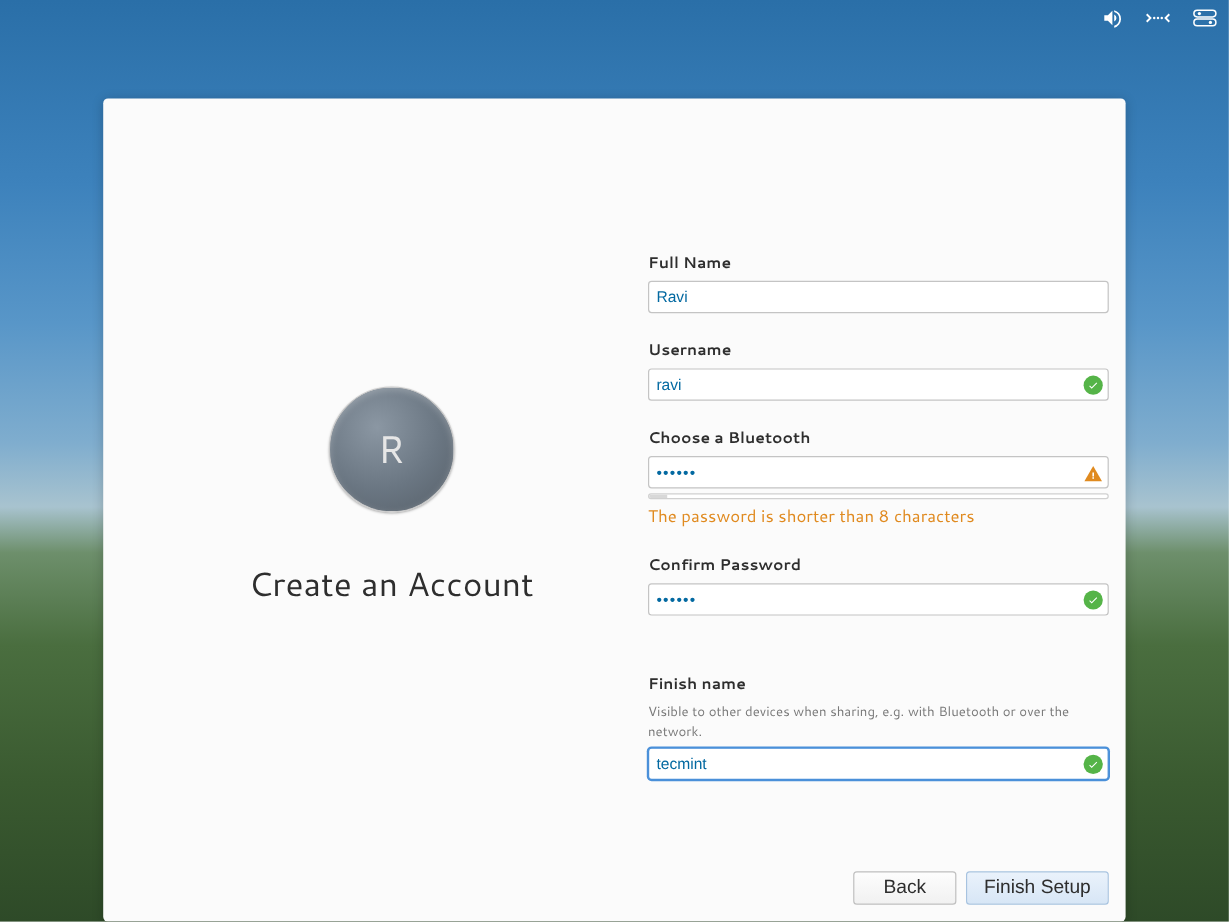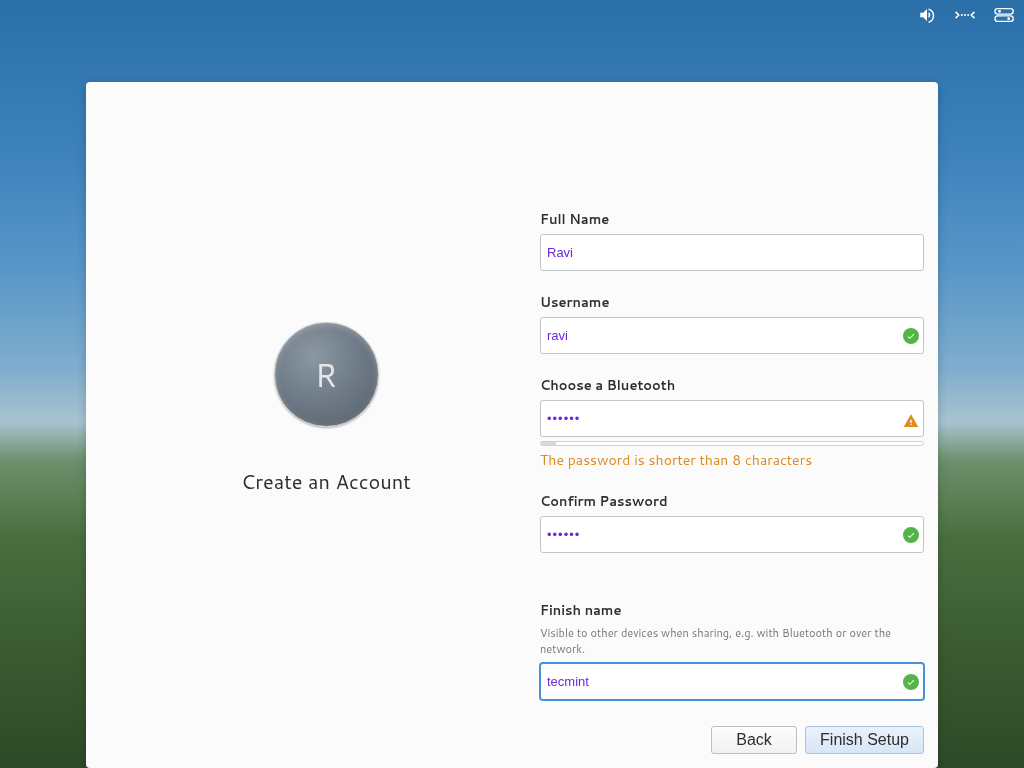--- a/index.html
+++ b/index.html
@@ -48,21 +48,21 @@
     display: flex; align-items: center; justify-content: center;
     box-shadow: inset 0 2px 6px rgba(255,255,255,0.25), 0 1px 2px rgba(0,0,0,0.3);
     border: 1px solid #c9c9c9;
   }
   .avatar span {
     color: #e6e6e6;
     font-size: 32px;
     font-weight: 300;
   }
   .title {
-    font-size: 20px;
+    font-size: 28px;
     font-weight: 300;
     color: #2e2e2e;
     margin-top: 16px;
   }
 
   
   .form {
     position: absolute;
     left: 430px; top: 128px;
     width: 408px;
@@ -80,28 +80,28 @@
     font-size: 11px;
     color: #7a7a7a;
     margin-bottom: 6px;
   }
   .inputwrap {
     position: relative;
     width: 100%;
   }
   .inputwrap input {
     width: 100%;
-    height: 37px;
+    height: 27px;
     padding: 3px 30px 3px 6px;
     font-size: 13px;
     border: 1px solid #c4c4c4;
     border-radius: 3px;
     background: #fff;
     outline: none;
-    color: #6d28d9;
+    color: #0369a1;
   }
   .inputwrap input:focus, .inputwrap.focused input {
     border-color: #4a90d9;
     box-shadow: 0 0 0 1px #4a90d9;
   }
   .status {
     position: absolute;
     right: 5px; top: 50%; transform: translateY(-50%);
     width: 16px; height: 16px;
   }

